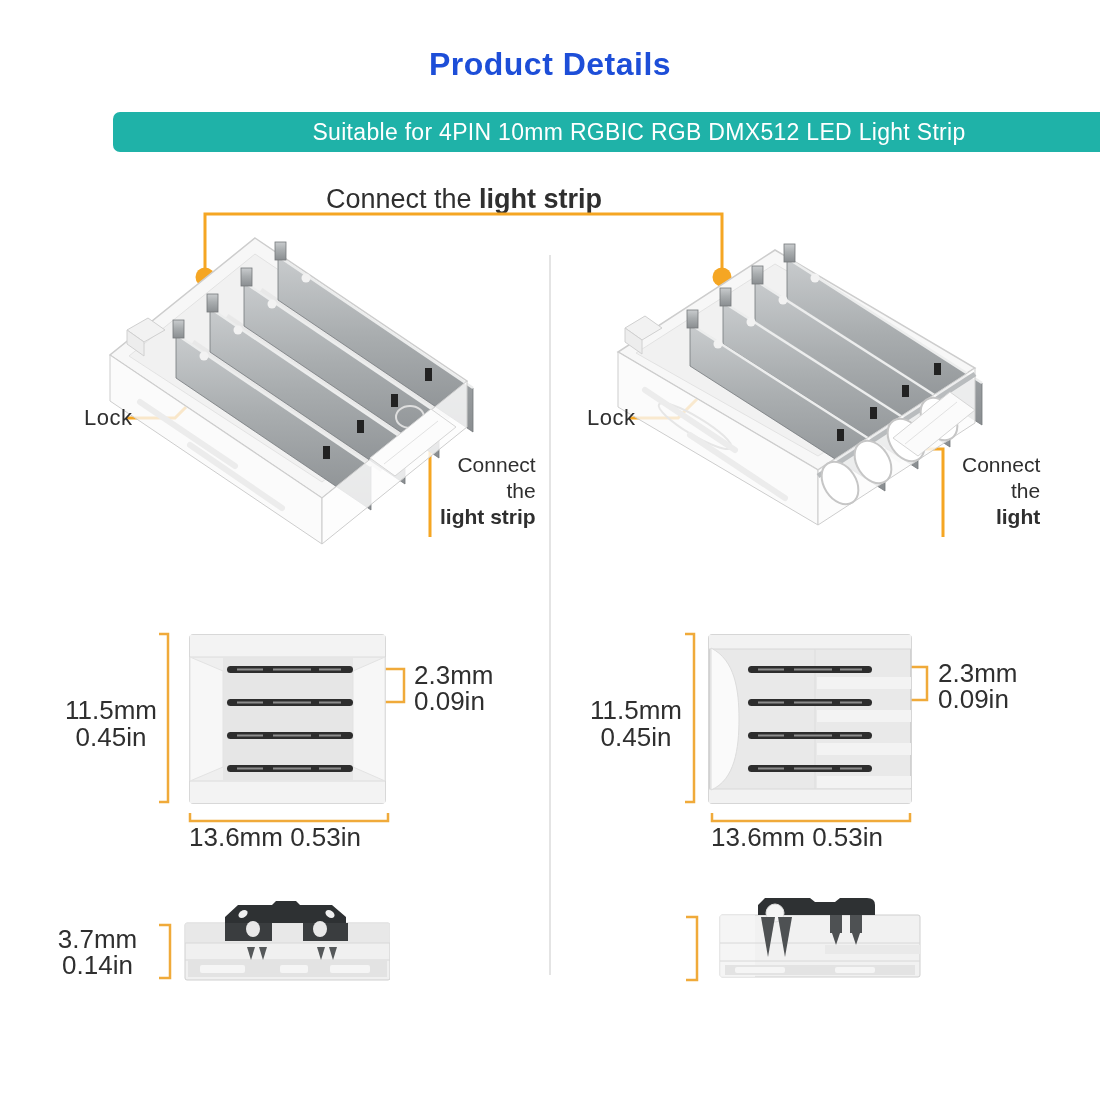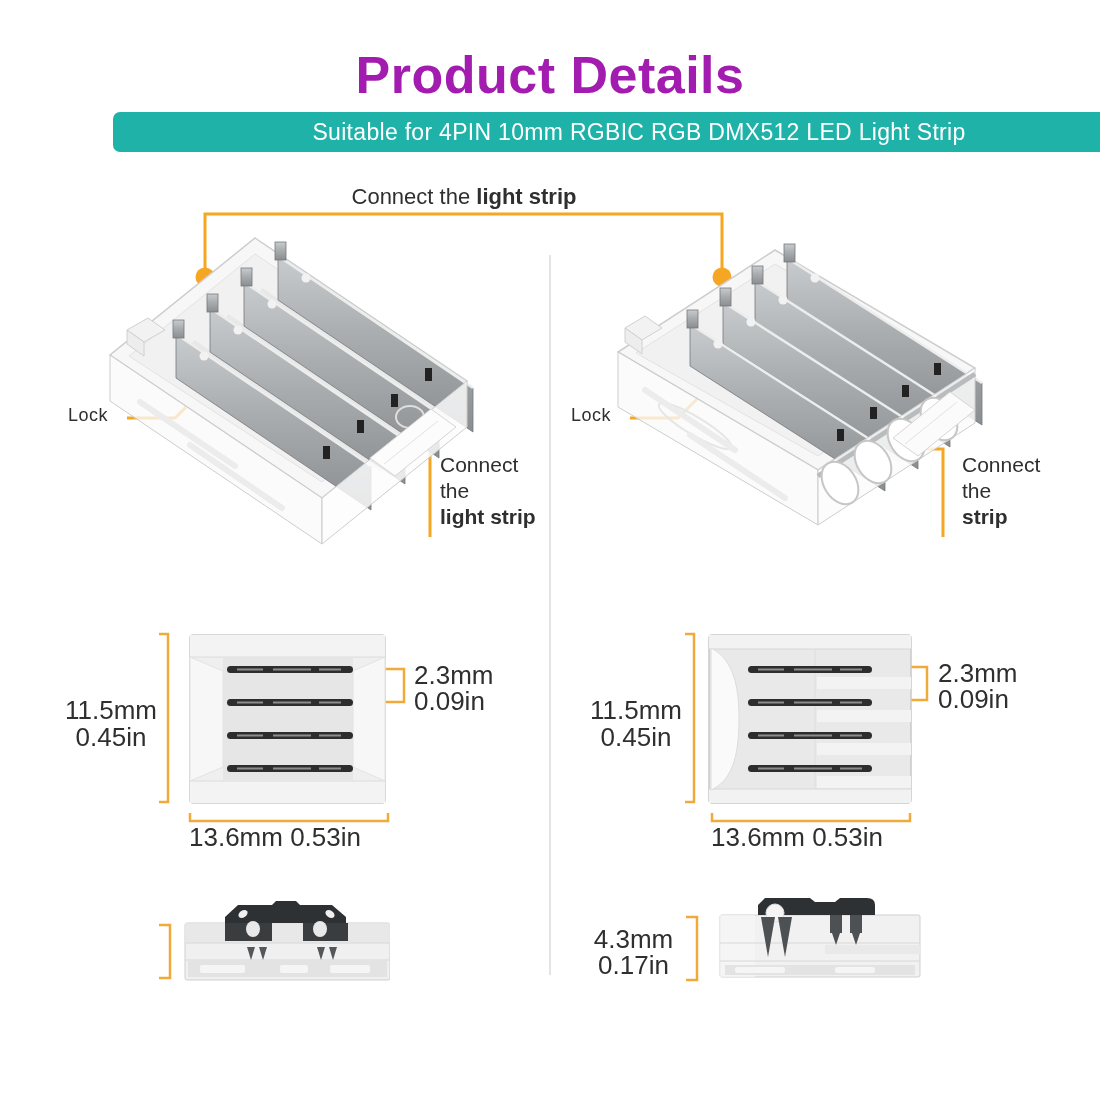--- a/index.html
+++ b/index.html
@@ -1,25 +1,25 @@
 <!DOCTYPE html>
 <html><head>
 <meta charset="utf-8">
 <style>
   html,body{margin:0;padding:0;background:#fff;}
   .stage{position:relative;width:1100px;height:1100px;background:#ffffff;
          font-family:"Liberation Sans", sans-serif;color:#2f2f2f;overflow:hidden;}
   .abs{position:absolute;}
-  .page-title{left:0;right:0;top:46px;text-align:center;font-size:52px;line-height:1.15;
-              font-weight:700;color:#a21caf;letter-spacing:.5px;}
+  .page-title{left:0;right:0;top:46px;text-align:center;font-size:32px;line-height:1.15;
+              font-weight:700;color:#1d4ed8;letter-spacing:.5px;}
   .banner{left:113px;top:112px;width:1052px;height:40px;background:#1fb2a8;border-radius:7px;
           color:#ffffff;font-size:23px;line-height:40px;text-align:center;letter-spacing:.3px;}
-  .top-callout{left:205px;top:184px;width:518px;text-align:center;font-size:22px;}
-  .lock-label{font-size:18px;letter-spacing:.5px;}
-  .callout-block{font-size:21px;line-height:26px;}
+  .top-callout{left:205px;top:184px;width:518px;text-align:center;font-size:27px;}
+  .lock-label{font-size:22px;letter-spacing:.5px;margin-left:16px;}
+  .callout-block{font-size:21px;line-height:26px;text-align:right;}
   .dim{font-size:26px;line-height:27px;white-space:nowrap;}
   .dim.tight{line-height:26px;}
   .dim.right{text-align:center;}
   .dim.center{text-align:left;white-space:nowrap;}
   b{font-weight:700;}
   svg{display:block;}
 </style>
 </head>
 <body>
 
@@ -191,21 +191,21 @@
   <div class="abs lock-label" style="left:571px;top:405px">Lock</div>
 
   <div class="abs callout-block" style="left:440px;top:452px">
     <div>Connect</div>
     <div>the</div>
     <div style="font-weight:700">light strip</div>
   </div>
   <div class="abs callout-block" style="left:962px;top:452px">
     <div>Connect</div>
     <div>the</div>
-    <div style="font-weight:700">strip</div>
+    <div style="font-weight:700">light</div>
   </div>
 
   <svg class="abs" style="left:185px;top:630px" width="205" height="180" viewBox="0 0 205 180">
     <rect x="5" y="5" width="195" height="168" rx="3" fill="#efefef" stroke="#cccccc" stroke-width="1.5"></rect>
     <rect x="5" y="5" width="195" height="22" fill="#f3f3f3"></rect>
     <rect x="5" y="151" width="195" height="22" fill="#f3f3f3"></rect>
     <line x1="5" y1="27" x2="200" y2="27" stroke="#dcdcdc"></line>
     <line x1="5" y1="151" x2="200" y2="151" stroke="#dcdcdc"></line>
     <rect x="38" y="28" width="130" height="123" fill="#e6e6e6"></rect>
     <polygon points="5,27 38,41 38,137 5,151" fill="#f7f7f7" stroke="#e3e3e3"></polygon>
@@ -334,18 +334,18 @@
   <div class="abs dim right" style="left:583px;top:697px;width:106px">
     <div>11.5mm</div>
     <div>0.45in</div>
   </div>
   <div class="abs dim tight" style="left:938px;top:660px">
     <div>2.3mm</div>
     <div>0.09in</div>
   </div>
   <div class="abs dim center" style="left:711px;top:824px;width:200px">13.6mm 0.53in</div>
 
-  <div class="abs dim right tight" style="left:584px;top:926px;width:99px">
-    <div>4.3mm</div>
-    <div>0.17in</div>
+  <div class="abs dim right tight" style="left:48px;top:926px;width:99px">
+    <div>3.7mm</div>
+    <div>0.14in</div>
   </div>
 
 </div>
 
 </body></html>

